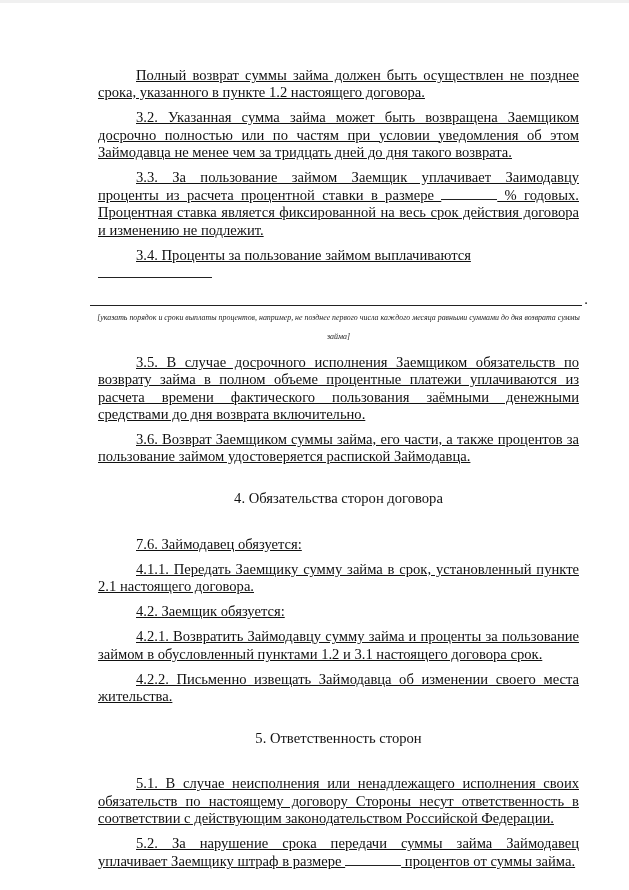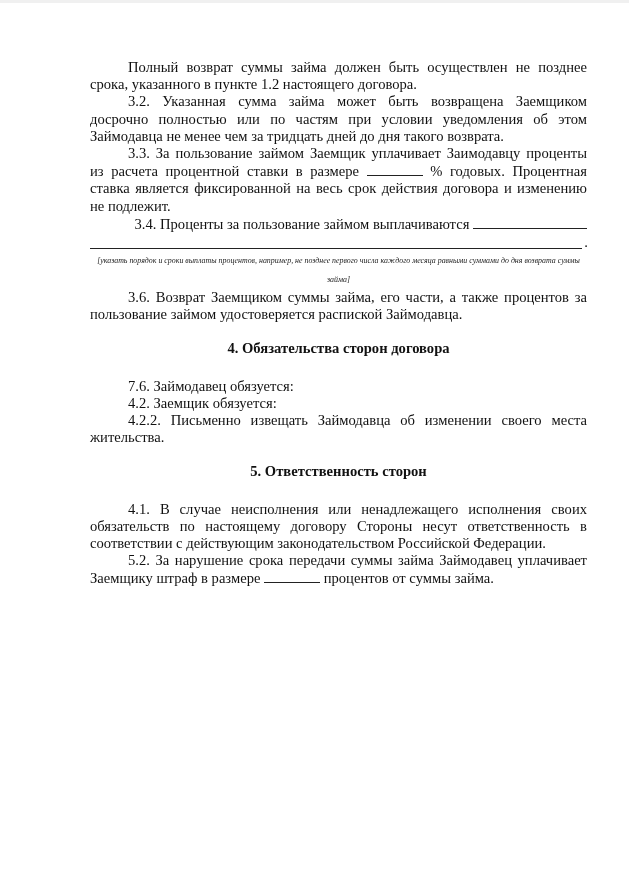--- a/index.html
+++ b/index.html
@@ -3,66 +3,69 @@
 <meta charset="utf-8">
 <style>
   html, body { margin: 0; padding: 0; background: #ffffff; }
   body { width: 629px; height: 890px; position: relative; overflow: hidden; }
   .topbar { position: absolute; left: 0; top: 0; width: 629px; height: 3px; background: #f0f0f0; }
   .page {
     position: absolute; left: 90px; top: 59px; width: 497px;
     font-family: "Liberation Serif", "DejaVu Serif", serif;
     font-size: 14.6px; line-height: 17.2px; color: #111;
   }
-  .p { text-align: justify; text-indent: 38px; margin: 0; }
+  .p { text-align: justify; text-indent: 38px; margin: 8px; text-decoration: underline; }
   .blank { display: inline-block; border-bottom: 1px solid #222; height: 13px; vertical-align: baseline; }
   .b7 { width: 56px; }
   .b-long { width: 114px; }
   .fullline { display: block; border-bottom: 1px solid #222; height: 15px; width: 492px; position: relative; }
   .fullline .dot { position: absolute; right: -6px; bottom: -3px; }
   .note {
     font-style: italic; font-size: 7.9px; line-height: 19px; text-align: center; margin: 2px 0 0 0; color: #222;
   }
   .h {
-    font-weight: bold; text-align: center; margin: 0; font-size: 14.6px;
+    font-weight: normal; text-align: center; margin: 0; font-size: 14.6px;
   }
   .gap-h1 { height: 17px; }
   .gap-h2 { height: 20px; }
 </style>
 </head>
 <body>
 
 <div class="topbar"></div>
 
 <div class="page">
 
   <p class="p">Полный возврат суммы займа должен быть осуществлен не позднее срока, указанного в пункте 1.2 настоящего договора.</p>
   <p class="p">3.2. Указанная сумма займа может быть возвращена Заемщиком досрочно полностью или по частям при условии уведомления об этом Займодавца не менее чем за тридцать дней до дня такого возврата.</p>
 
   <p class="p"><span>3.3. За пользование займом Заемщик уплачивает Заимодавцу проценты из расчета процентной ставки в размере </span><span class="blank b7"></span><span> % годовых. Процентная ставка является фиксированной на весь срок действия договора и изменению не подлежит.</span></p>
 
-  <p class="p" style="text-align:right;"><span>3.4. Проценты за пользование займом выплачиваются </span><span class="blank b-long"></span></p>
+  <p class="p" style="text-align:left;"><span>3.4. Проценты за пользование займом выплачиваются </span><span class="blank b-long"></span></p>
   <span class="fullline">
       <span class="dot">.</span>
     </span>
 
   <p class="note">[указать порядок и сроки выплаты процентов, например, не позднее первого числа каждого месяца равными суммами до дня возврата суммы займа]</p>
 
+  <p class="p">3.5. В случае досрочного исполнения Заемщиком обязательств по возврату займа в полном объеме процентные платежи уплачиваются из расчета времени фактического пользования заёмными денежными средствами до дня возврата включительно.</p>
   <p class="p">3.6. Возврат Заемщиком суммы займа, его части, а также процентов за пользование займом удостоверяется распиской Займодавца.</p>
 
   <div class="gap-h1"></div>
   <p class="h">4. Обязательства сторон договора</p>
   <div class="gap-h2"></div>
 
   <p class="p">7.6. Займодавец обязуется:</p>
+  <p class="p">4.1.1. Передать Заемщику сумму займа в срок, установленный пункте 2.1 настоящего договора.</p>
   <p class="p">4.2. Заемщик обязуется:</p>
+  <p class="p">4.2.1. Возвратить Займодавцу сумму займа и проценты за пользование займом в обусловленный пунктами 1.2 и 3.1 настоящего договора срок.</p>
   <p class="p">4.2.2. Письменно извещать Займодавца об изменении своего места жительства.</p>
 
   <div class="gap-h1"></div>
   <p class="h">5. Ответственность сторон</p>
   <div class="gap-h2"></div>
 
-  <p class="p">4.1. В случае неисполнения или ненадлежащего исполнения своих обязательств по настоящему договору Стороны несут ответственность в соответствии с действующим законодательством Российской Федерации.</p>
+  <p class="p">5.1. В случае неисполнения или ненадлежащего исполнения своих обязательств по настоящему договору Стороны несут ответственность в соответствии с действующим законодательством Российской Федерации.</p>
   <p class="p"><span>5.2. За нарушение срока передачи суммы займа Займодавец уплачивает Заемщику штраф в размере </span><span class="blank b7"></span><span> процентов от суммы займа.</span></p>
 
   <div class="gap-h1"></div>
 
 </div>
 
 </body></html>

